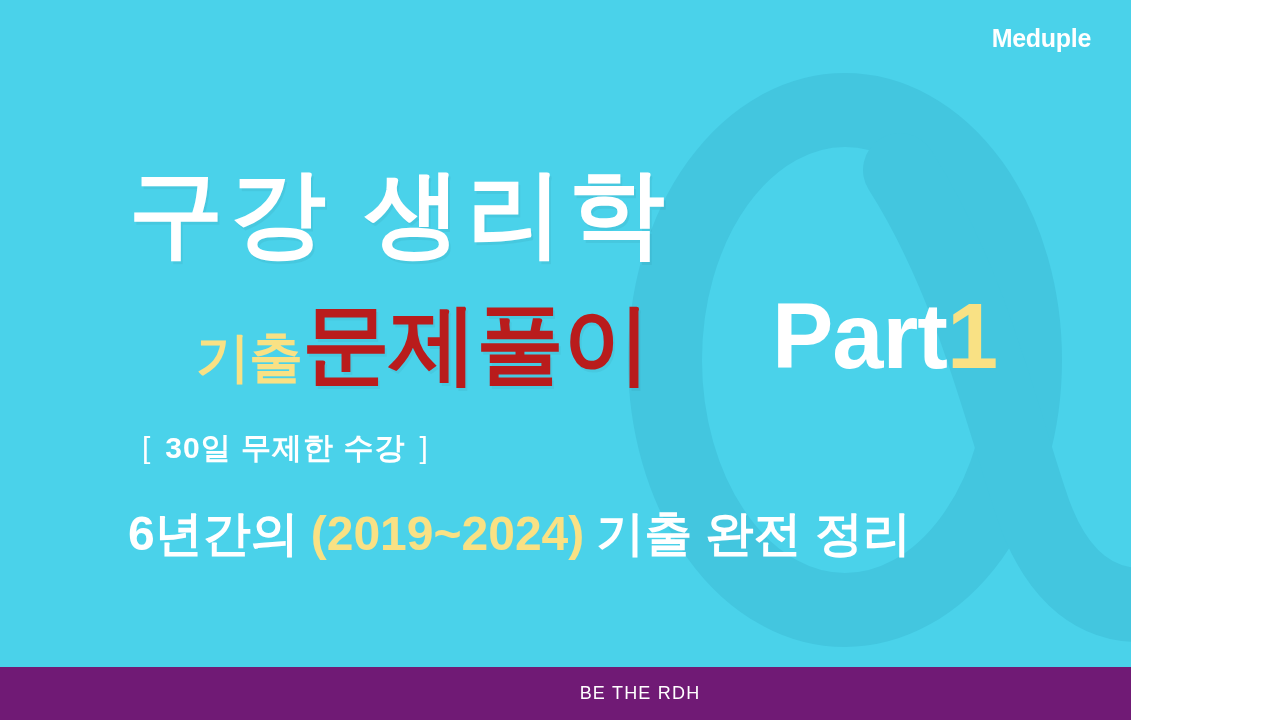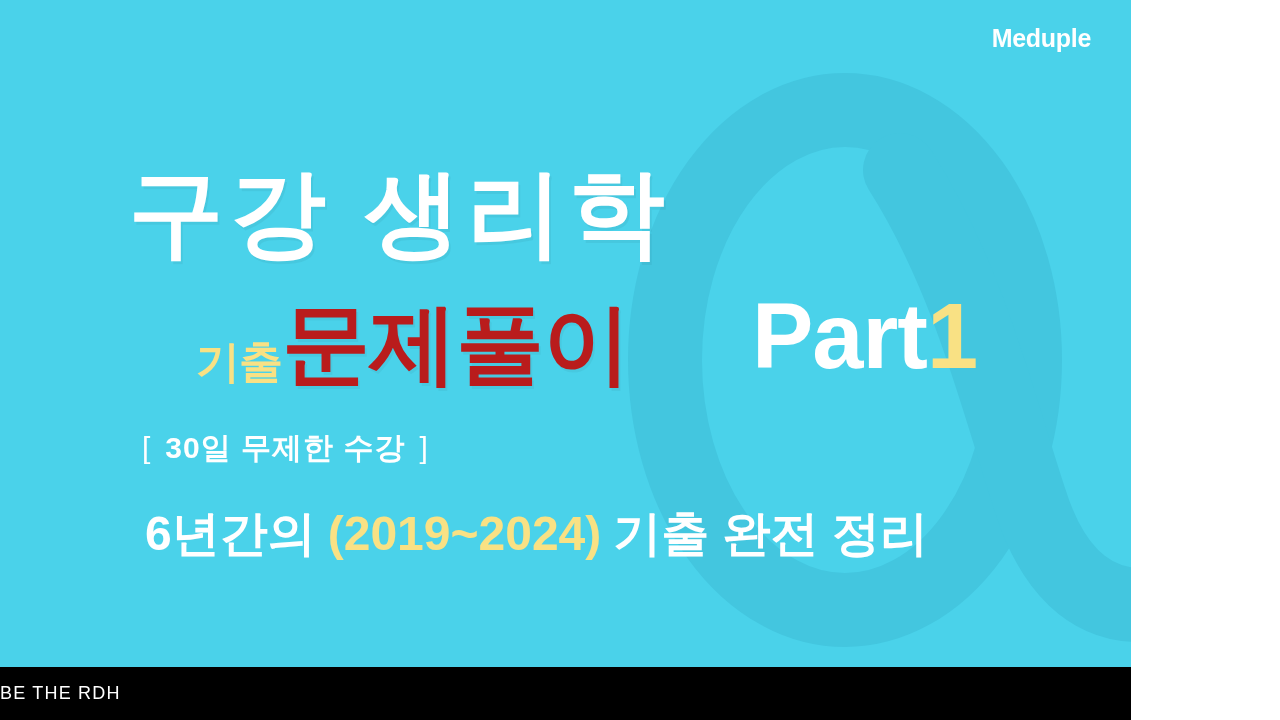--- a/index.html
+++ b/index.html
@@ -77,21 +77,21 @@
   
   .line-sub {
     position: absolute;
     left: 196px;
     top: 296px;
     display: flex;
     align-items: flex-end;
     white-space: nowrap;
   }
   .sub-small {
-    font-size: 44px;
+    font-size: 54px;
     font-weight: 700;
     color: #f9e184;
     letter-spacing: -1px;
     line-height: 1;
     position: relative;
     top: -4px;
   }
   .sub-big {
     font-size: 88px;
     font-weight: 700;
@@ -122,42 +122,43 @@
     color: #ffffff;
     letter-spacing: 1px;
     line-height: 1.2;
     white-space: nowrap;
   }
   .line-bracket .brk { padding: 0 14px; font-weight: 400; }
 
   
   .line-years {
     position: absolute;
-    left: 145px;
+    left: 128px;
     top: 505px;
     font-size: 48px;
     font-weight: 700;
     color: #ffffff;
     letter-spacing: 0px;
     line-height: 1.2;
     white-space: nowrap;
   }
   .line-years .yellow { color: #f9e184; }
   .line-years .sp { display: inline-block; width: 12px; }
 
   
   .footer {
     position: absolute;
     left: 0;
     bottom: 0;
     width: 1280px;
     height: 53px;
-    background: #000000;
+    background: #701a75;
     display: flex;
     align-items: center;
+    justify-content: center;
     z-index: 4;
   }
   .footer-text {
     color: #ffffff;
     font-size: 18px;
     font-weight: 400;
     letter-spacing: 1.2px;
   }
 </style>
 </head>

